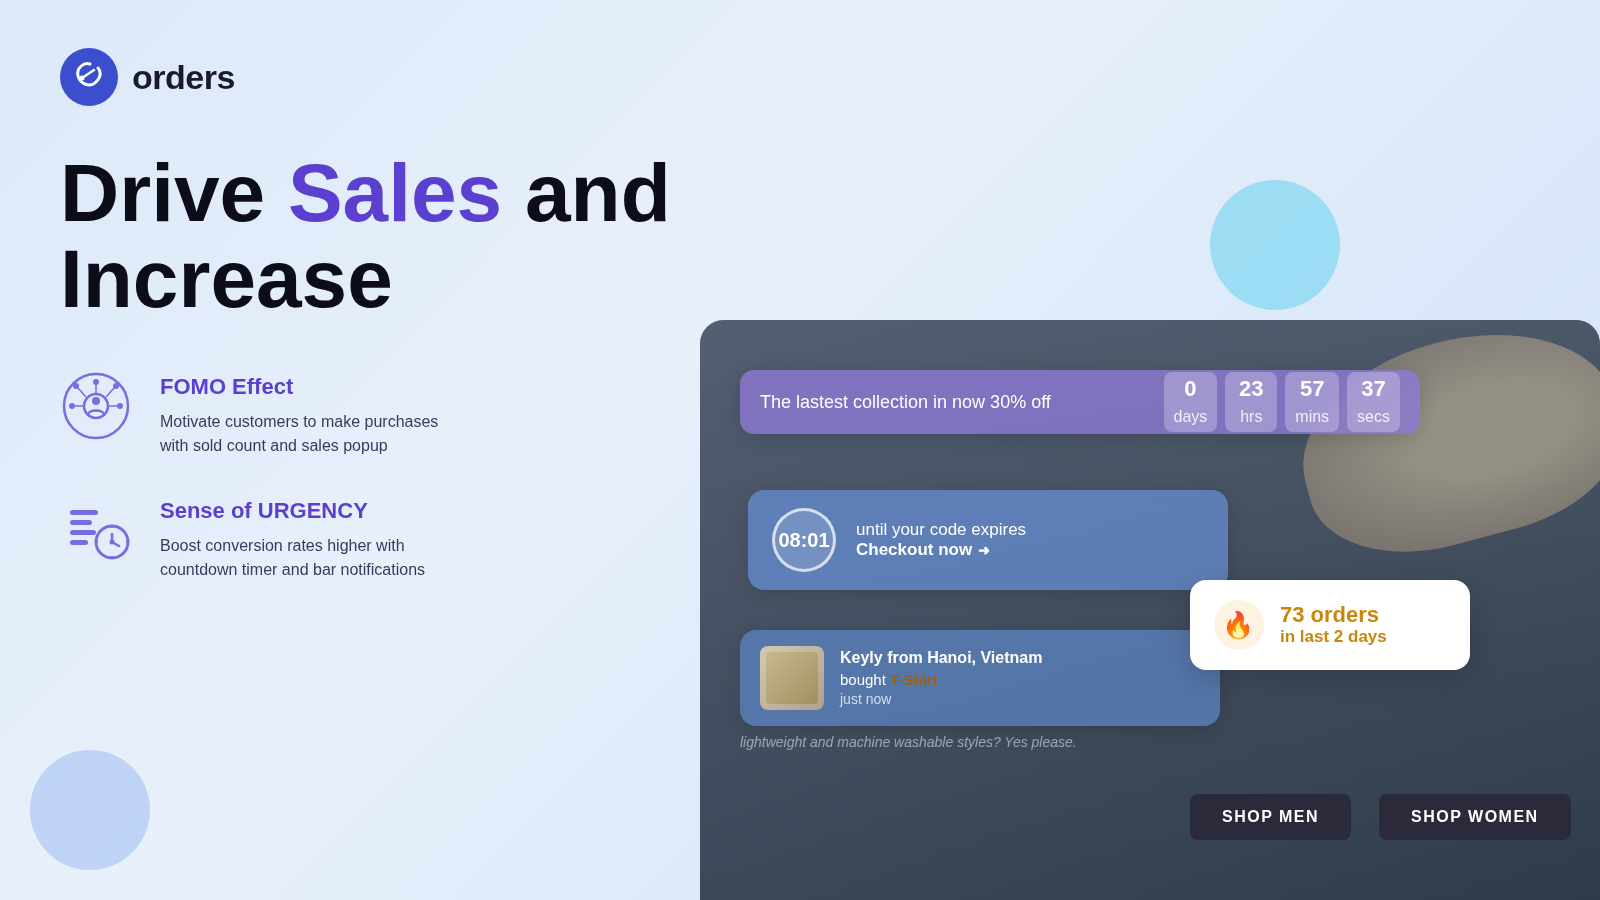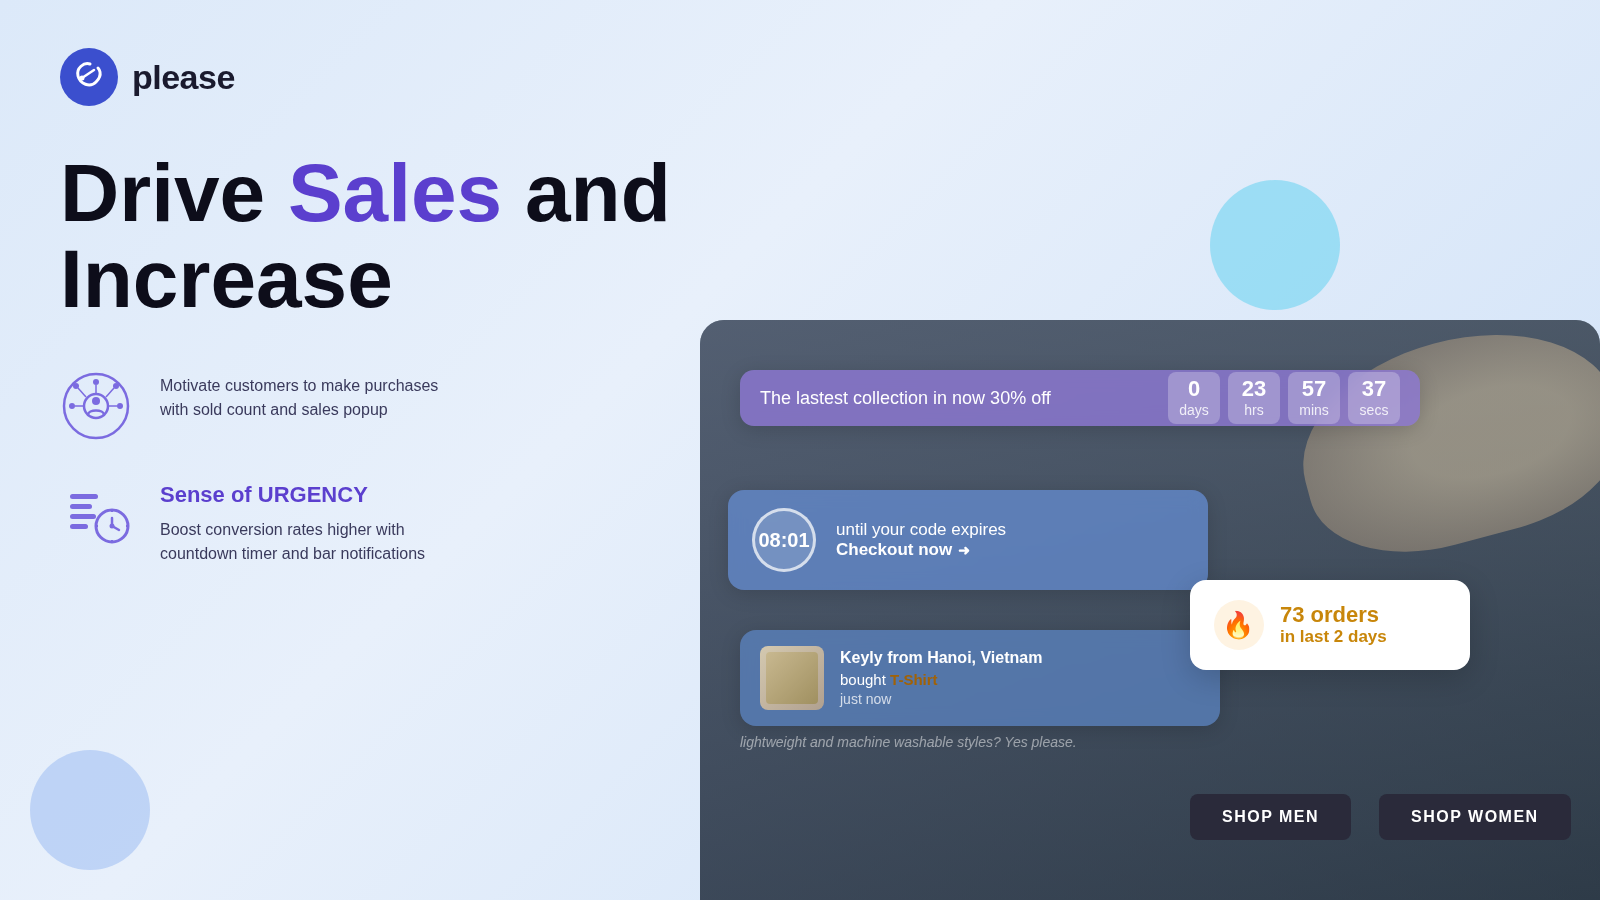--- a/index.html
+++ b/index.html
@@ -181,31 +181,31 @@
       min-width: 52px;
     }
     .countdown-unit .num {
       font-size: 22px;
       font-weight: 800;
       color: white;
       display: block;
       line-height: 1;
     }
     .countdown-unit .lbl {
-      font-size: 14px;
+      font-size: 16px;
       color: rgba(255,255,255,0.85);
       display: block;
-      margin-top: 2px;
+      margin-top: 8px;
     }
 
     
     .timer-popup {
       position: absolute;
       top: 490px;
-      left: 28px;
+      left: 48px;
       width: 480px;
       background: rgba(100, 140, 210, 0.75);
       border-radius: 16px;
       padding: 18px 24px;
       display: flex;
       align-items: center;
       gap: 20px;
       backdrop-filter: blur(8px);
       box-shadow: 0 4px 20px rgba(0,0,0,0.15);
       z-index: 10;
@@ -371,21 +371,21 @@
 
 <div class="left-panel">
 
   <div class="logo-row">
     <svg class="logo-icon" viewBox="0 0 58 58" fill="none" xmlns="http://www.w3.org/2000/svg">
       <circle cx="29" cy="29" r="29" fill="#3b4fce"></circle>
       <path d="M38 20 C38 20, 44 26, 36 34 C30 40, 20 36, 18 28 C16 20, 24 14, 30 16" stroke="white" stroke-width="3" fill="none" stroke-linecap="round"></path>
       <path d="M22 30 L34 22" stroke="white" stroke-width="2.5" stroke-linecap="round"></path>
       <circle cx="22" cy="30" r="2.5" fill="white"></circle>
     </svg>
-    <span class="logo-text">please</span>
+    <span class="logo-text">orders</span>
   </div>
 
   <div class="hero-heading">
     <div>
       <span class="black">Drive </span><span class="purple">Sales</span><span class="black"> and Increase</span>
     </div>
   </div>
 
   <div class="feature-row">
     <div class="feature-icon-wrap">
@@ -403,20 +403,21 @@
         <circle cx="54" cy="14" r="3" fill="#7b6be0"></circle>
 
         <line x1="13" y1="34" x2="22" y2="34" stroke="#7b6be0" stroke-width="1.5"></line>
         <line x1="46" y1="34" x2="55" y2="34" stroke="#7b6be0" stroke-width="1.5"></line>
         <line x1="34" y1="13" x2="34" y2="22" stroke="#7b6be0" stroke-width="1.5"></line>
         <line x1="16" y1="16" x2="24" y2="25" stroke="#7b6be0" stroke-width="1.5"></line>
         <line x1="52" y1="16" x2="44" y2="25" stroke="#7b6be0" stroke-width="1.5"></line>
       </svg>
     </div>
     <div class="feature-text">
+      <div class="feature-title">FOMO Effect</div>
       <div class="feature-desc">
         <span>Motivate customers to make purchases</span><br>
         <span>with sold count and sales popup</span>
       </div>
     </div>
   </div>
 
   <div class="feature-row">
     <div class="feature-icon-wrap">
       <svg width="68" height="68" viewBox="0 0 68 68">

